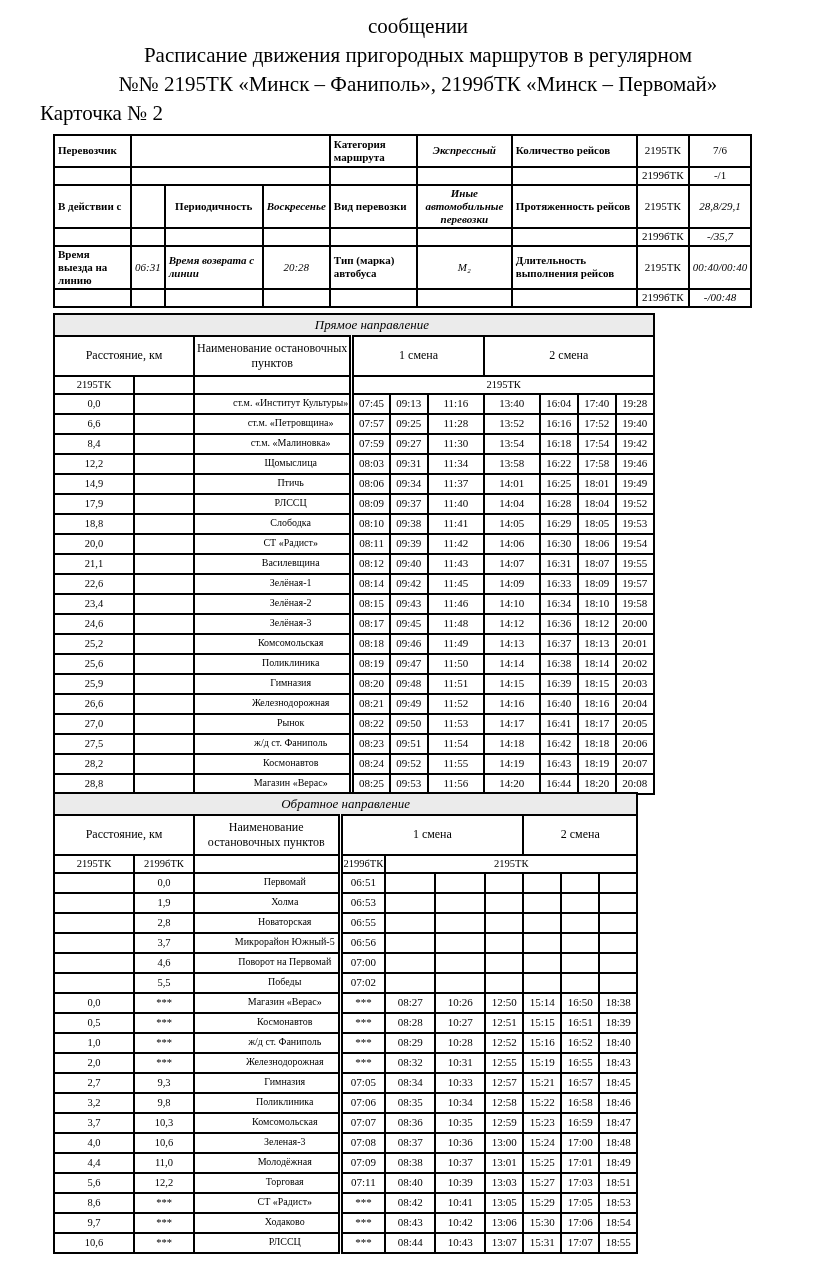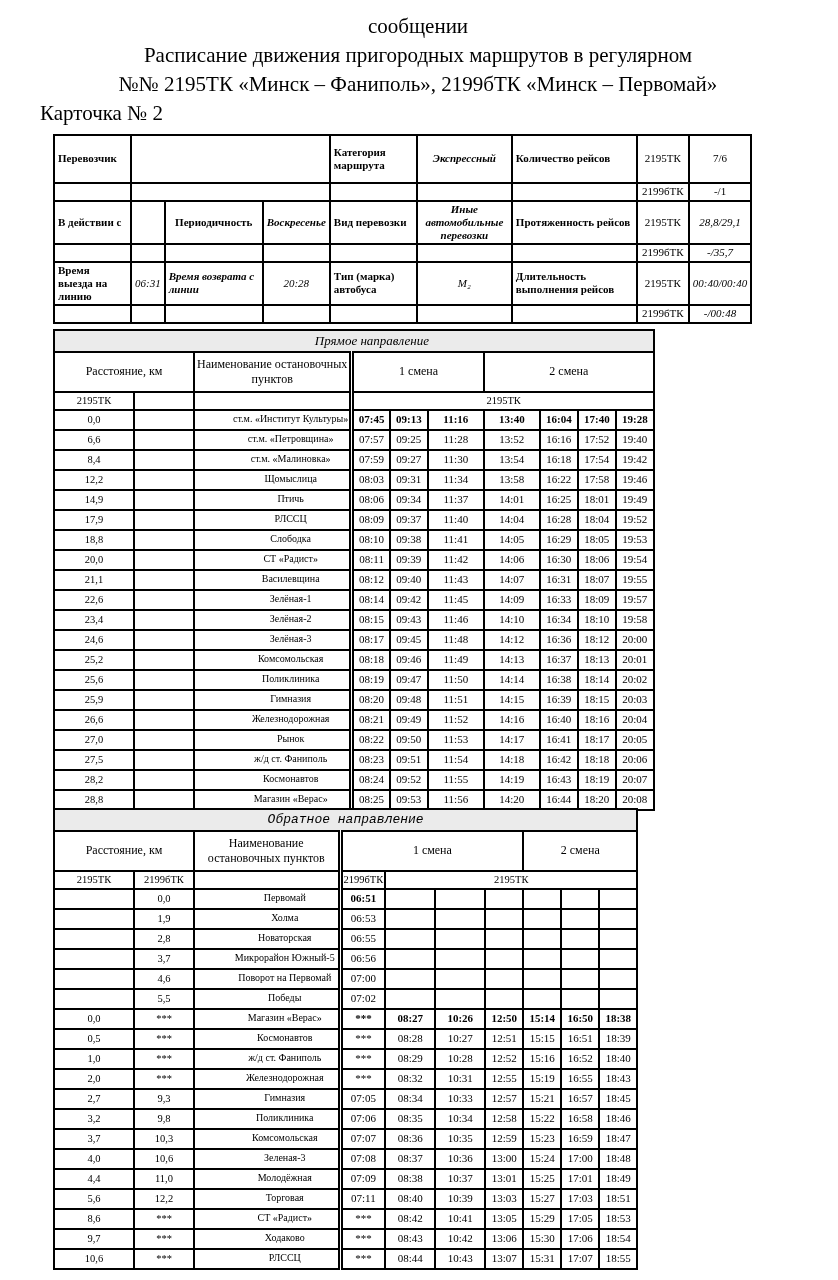--- a/index.html
+++ b/index.html
@@ -30,21 +30,21 @@
     text-align:center;vertical-align:middle;line-height:1.05;
     overflow:hidden;white-space:nowrap;
   }
   .tt td.banner{font-style:italic;font-size:13px;height:20px;}
   .tt tr.hdr td{font-size:12px;height:38px;white-space:normal;line-height:1.2;}
   .tt tr.sub td{font-size:10.5px;height:16px;}
   .tt td.dist{font-size:10.5px;}
   .tt td.stop{font-size:10px;padding-left:38px;}
   .tt td.time{font-size:11px;}
   .tt td.tl{border-left:5px double #000;}
-  .tt tr.b td.time{font-weight:bold;}
+  .tt tr.b td.time{font-weight:normal;}
 </style>
 </head>
 <body>
 
 <div class="title-block">
   <div class="tline">сообщении</div>
   <div class="tline">Расписание движения пригородных маршрутов в регулярном</div>
   <div class="tline">№№ 2195ТК «Минск – Фаниполь», 2199бТК «Минск – Первомай»</div>
   <div class="tline tline-left">Карточка № 2</div>
 </div>
@@ -55,21 +55,21 @@
       <col style="width: 30px;">
       <col style="width: 98px;">
       <col style="width: 65px;">
       <col style="width: 87px;">
       <col style="width: 95px;">
       <col style="width: 125px;">
       <col style="width: 52px;">
       <col style="width: 62px;">
     </colgroup>
     <tbody>
-      <tr style="height: 48px;">
+      <tr style="height: 32px;">
         <td class="b l">Перевозчик</td>
         <td colspan="3"></td>
         <td class="b l">Категория маршрута</td>
         <td class="b i">Экспрессный</td>
         <td class="b l">Количество рейсов</td>
         <td>2195ТК</td>
         <td>7/6</td>
       </tr>
       <tr style="height: 18px;">
         <td></td>
@@ -407,21 +407,21 @@
       <col style="width: 44px;">
       <col style="width: 50px;">
       <col style="width: 50px;">
       <col style="width: 38px;">
       <col style="width: 38px;">
       <col style="width: 38px;">
       <col style="width: 38px;">
     </colgroup>
     <tbody>
       <tr>
-        <td colspan="10" class="banner" style="background: rgb(235, 235, 235); font-family: Liberation Mono, monospace;">Обратное направление</td>
+        <td colspan="10" class="banner" style="background: rgb(235, 235, 235);">Обратное направление</td>
       </tr>
       <tr class="hdr">
         <td colspan="2">Расстояние, км</td>
         <td>Наименование остановочных пунктов</td>
         <td colspan="4" class="tl">1 смена</td>
         <td colspan="3">2 смена</td>
       </tr>
       <tr class="sub">
         <td>2195ТК</td>
         <td>2199бТК</td>

